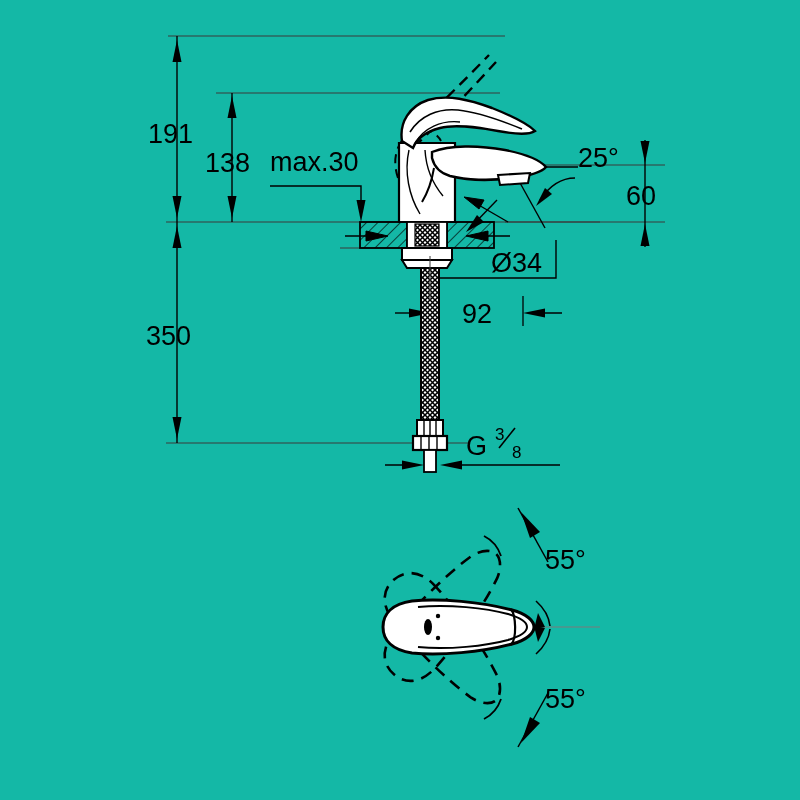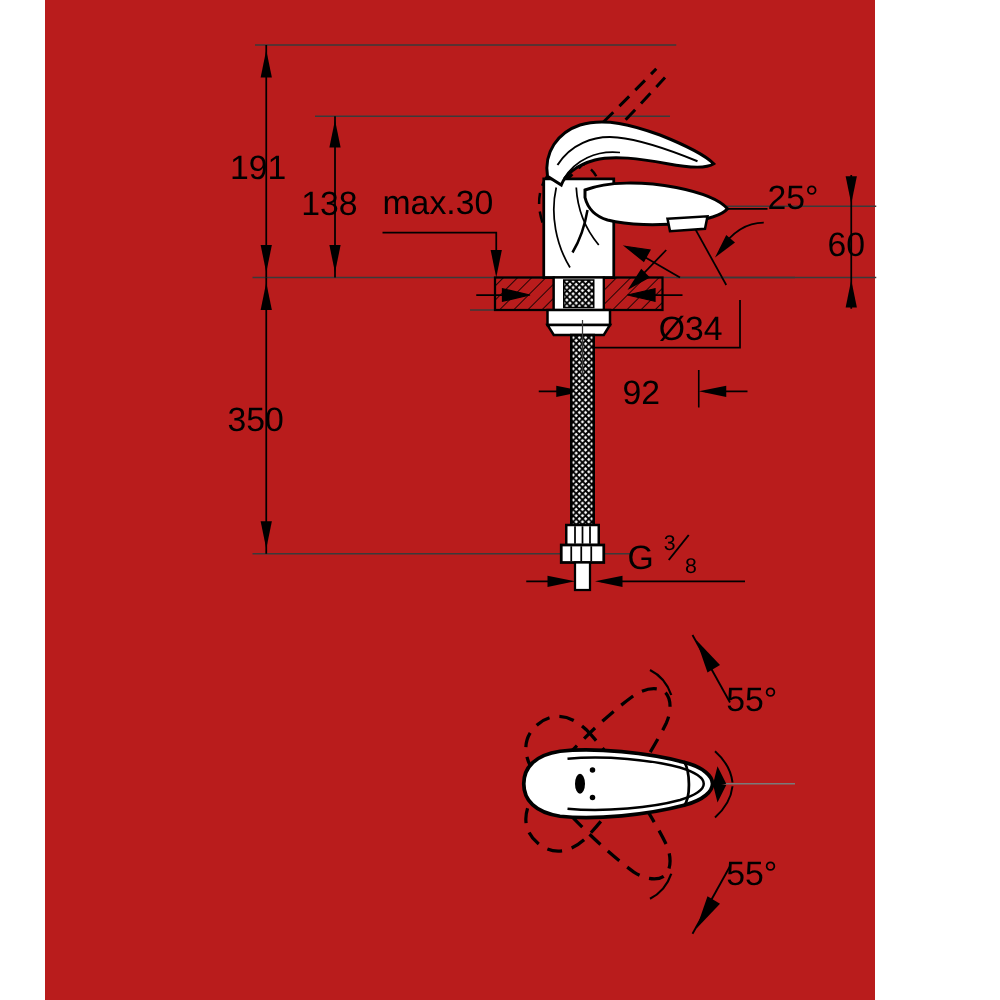--- a/index.html
+++ b/index.html
@@ -1,17 +1,17 @@
 <!DOCTYPE html>
 <html><head>
 <meta charset="utf-8">
 <style>
   html,body{margin:0;padding:0;background:#ffffff;}
   body{width:800px;height:800px;overflow:hidden;font-family:"Liberation Sans",sans-serif;}
-  #stage{position:relative;width:664px;height:800px;background:#b91c1c;margin-left:36px;}
+  #stage{position:relative;width:800px;height:800px;background:#14b8a6;}
   #stage svg{position:absolute;left:0;top:0;}
   .dimtxt{font-family:"Liberation Sans",sans-serif;font-size:27px;fill:#000;letter-spacing:0px;}
   .dimtxt-sm{font-family:"Liberation Sans",sans-serif;font-size:17px;fill:#000;}
   .dimtxt-g{font-family:"Liberation Sans",sans-serif;font-size:27px;fill:#000;}
   text{white-space:pre;}
 </style>
 </head>
 <body>
 
 <div id="stage">

